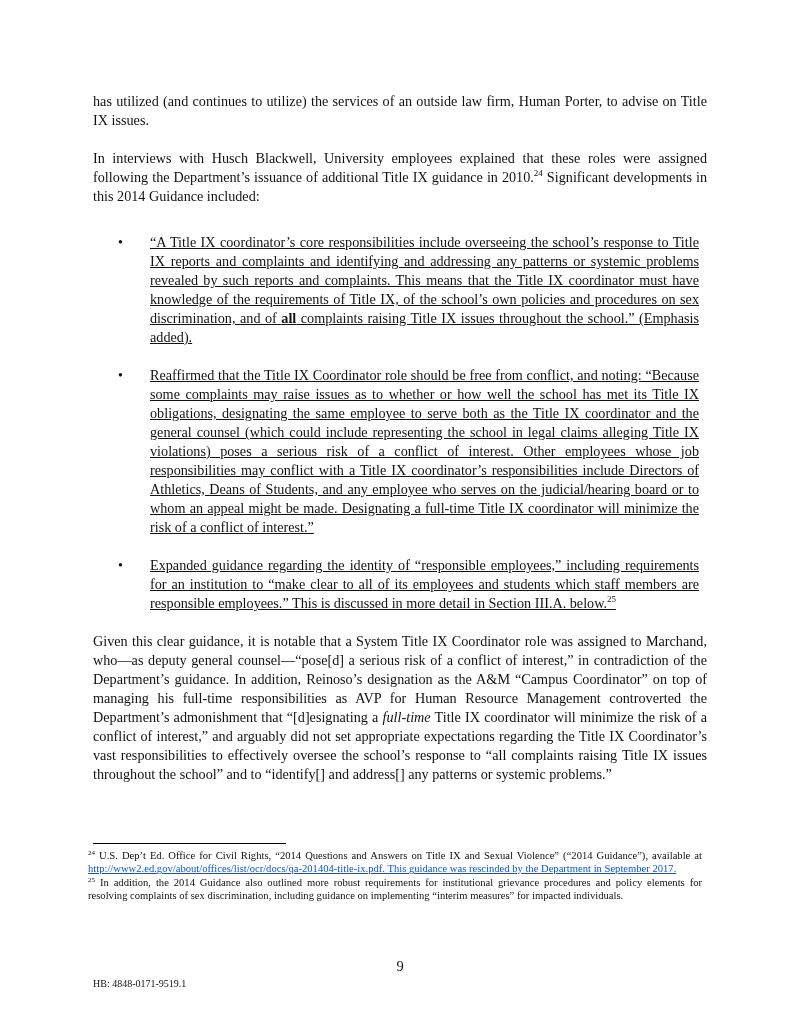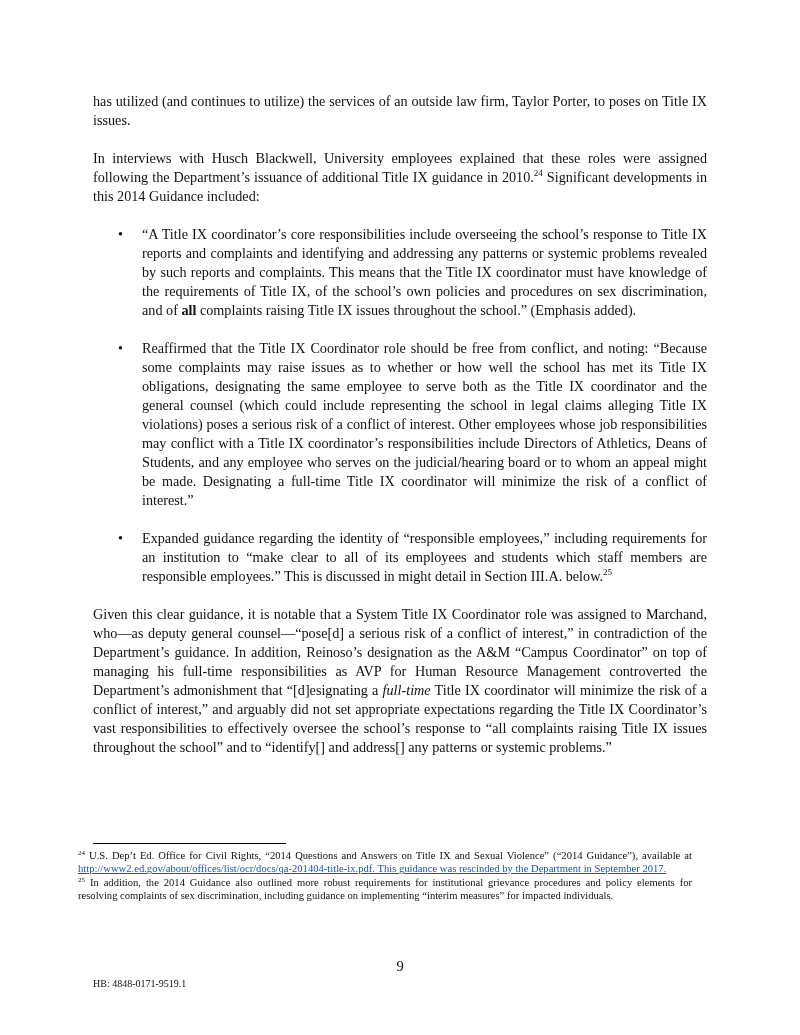--- a/index.html
+++ b/index.html
@@ -12,53 +12,53 @@
   .p {
     font-size: 14.2px; line-height: 19px; text-align: justify; margin: 0;
   }
   .gap { height: 19px; }
   sup { font-size: 9px; line-height: 0; vertical-align: 6px; }
   ul.bullets { list-style: none; margin: 0; padding: 0; }
   ul.bullets li { position: relative; padding-left: 49px; margin: 0 0 19px 0; }
   ul.bullets li .dot {
     position: absolute; left: 25px; top: 0; font-size: 14px; line-height: 19px;
   }
-  ul.bullets li .p { margin: 0; }
+  ul.bullets li .p { margin: 8px; text-decoration: underline; }
   .rule { position: absolute; left: 93px; top: 843px; width: 193px; height: 1px; background: #000; }
-  .footnotes { position: absolute; left: 78px; top: 849px; width: 614px; }
+  .footnotes { position: absolute; left: 88px; top: 849px; width: 614px; }
   .fn { font-size: 10.6px; line-height: 13.3px; text-align: justify; margin: 0; }
   .fn sup { font-size: 7px; vertical-align: 4px; }
   .fn a { color: #1155cc; text-decoration: underline; }
   .page-number { position: absolute; top: 958px; left: 0; width: 800px; text-align: center; font-size: 14.5px; }
   .doc-id { position: absolute; left: 93px; top: 978px; font-size: 10px; }
   b { font-weight: bold; }
   i { }
 </style>
 </head>
 <body>
 
 <div class="page">
-  <p class="p">has utilized (and continues to utilize) the services of an outside law firm, Taylor Porter, to poses on Title IX issues.</p>
+  <p class="p">has utilized (and continues to utilize) the services of an outside law firm, Human Porter, to advise on Title IX issues.</p>
   <div class="gap"></div>
 
   <p class="p"><span>In interviews with Husch Blackwell, University employees explained that these roles were assigned following the Department’s issuance of additional Title IX guidance in 2010.</span><sup>24</sup><span> Significant developments in this 2014 Guidance included:</span></p>
   <div class="gap"></div>
 
   <ul class="bullets">
     <li>
       <span class="dot">•</span>
       <p class="p"><span>“A Title IX coordinator’s core responsibilities include overseeing the school’s response to Title IX reports and complaints and identifying and addressing any patterns or systemic problems revealed by such reports and complaints. This means that the Title IX coordinator must have knowledge of the requirements of Title IX, of the school’s own policies and procedures on sex discrimination, and of </span><b>all</b><span> complaints raising Title IX issues throughout the school.” (Emphasis added).</span></p>
     </li>
     <li>
       <span class="dot">•</span>
       <p class="p">Reaffirmed that the Title IX Coordinator role should be free from conflict, and noting: “Because some complaints may raise issues as to whether or how well the school has met its Title IX obligations, designating the same employee to serve both as the Title IX coordinator and the general counsel (which could include representing the school in legal claims alleging Title IX violations) poses a serious risk of a conflict of interest. Other employees whose job responsibilities may conflict with a Title IX coordinator’s responsibilities include Directors of Athletics, Deans of Students, and any employee who serves on the judicial/hearing board or to whom an appeal might be made. Designating a full-time Title IX coordinator will minimize the risk of a conflict of interest.”</p>
     </li>
     <li>
       <span class="dot">•</span>
-      <p class="p"><span>Expanded guidance regarding the identity of “responsible employees,” including requirements for an institution to “make clear to all of its employees and students which staff members are responsible employees.” This is discussed in might detail in Section III.A. below.</span><sup>25</sup></p>
+      <p class="p"><span>Expanded guidance regarding the identity of “responsible employees,” including requirements for an institution to “make clear to all of its employees and students which staff members are responsible employees.” This is discussed in more detail in Section III.A. below.</span><sup>25</sup></p>
     </li>
   </ul>
 
   <p class="p"><span>Given this clear guidance, it is notable that a System Title IX Coordinator role was assigned to Marchand, who—as deputy general counsel—“pose[d] a serious risk of a conflict of interest,” in contradiction of the Department’s guidance. In addition, Reinoso’s designation as the A&amp;M “Campus Coordinator” on top of managing his full-time responsibilities as AVP for Human Resource Management controverted the Department’s admonishment that “[d]esignating a </span><i>full-time</i><span> Title IX coordinator will minimize the risk of a conflict of interest,” and arguably did not set appropriate expectations regarding the Title IX Coordinator’s vast responsibilities to effectively oversee the school’s response to “all complaints raising Title IX issues throughout the school” and to “identify[] and address[] any patterns or systemic problems.”</span></p>
 </div>
 
 <div class="rule"></div>
 
 <div class="footnotes">
   <p class="fn"><sup>24</sup><span> U.S. Dep’t Ed. Office for Civil Rights, “2014 Questions and Answers on Title IX and Sexual Violence” (“2014 Guidance”), available at </span><a>http://www2.ed.gov/about/offices/list/ocr/docs/qa-201404-title-ix.pdf. This guidance was rescinded by the Department in September 2017.</a></p>

